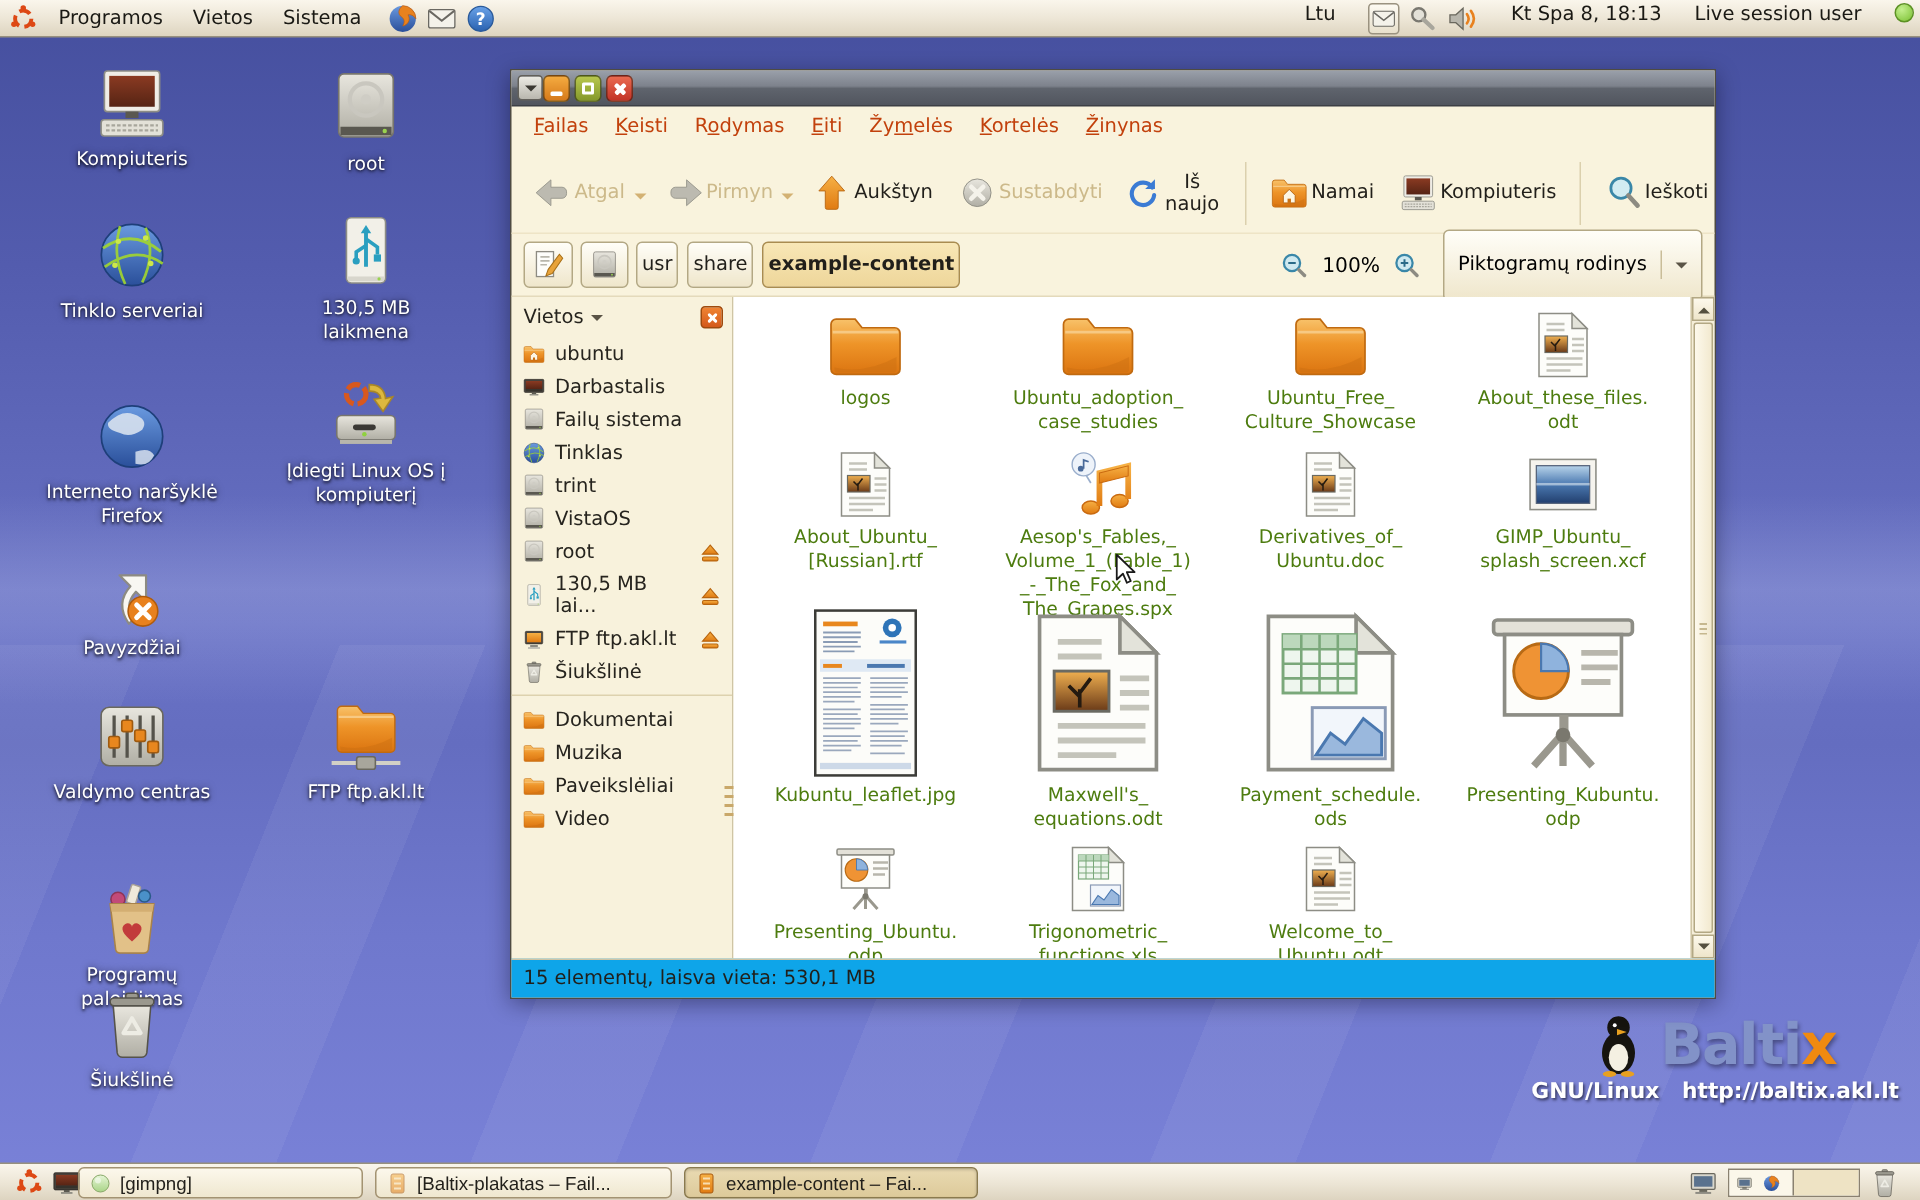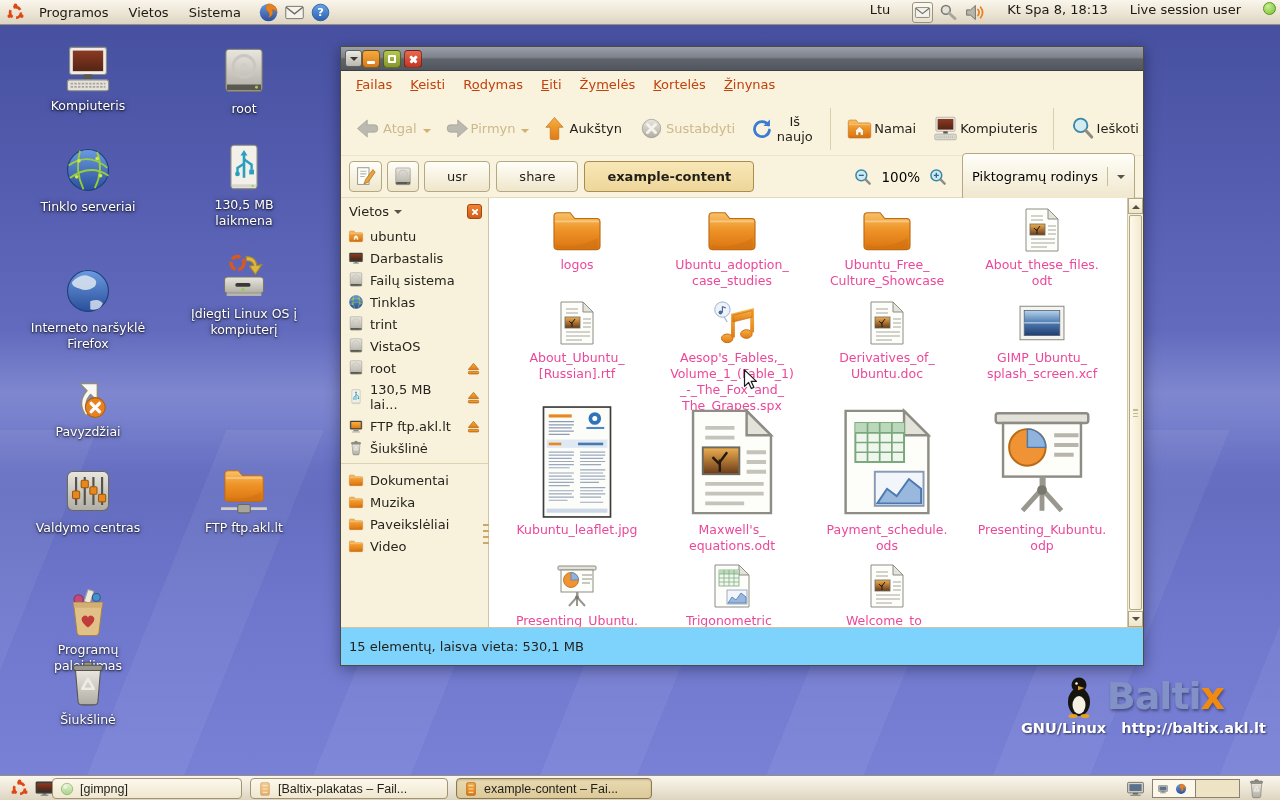--- a/index.html
+++ b/index.html
@@ -94,21 +94,21 @@
   .t-ic { width:27px; height:27px; }
   .t-ic svg { width:100%; height:100%; display:block; }
   .chev { width:0; height:0; border:4px solid transparent; border-top-color:#d3b173; margin:10px 4px 0 -2px; }
   .tsep { width:1px; height:42px; background:#dbd0ad; margin:2px 7px 0; }
 
   .locbar { height:42px; flex:none; display:flex; align-items:center; gap:5px; padding:0 8px; border-bottom:1px solid #e4dabb; }
   .loc-btn, .crumb { height:31px; border:1px solid #b3a884; border-radius:4px;
     background:linear-gradient(#fffef8,#efe6cb); font-size:13px; color:#211f1a; font-family:inherit;
     display:flex; align-items:center; }
   .loc-btn { width:33px; justify-content:center; }
-  .crumb { padding:0 22px; }
+  .crumb { padding:0 3px; }
   .crumb.icon-only { padding:0 5px; }
   .crumbs { display:flex; gap:6px; }
   .crumb.active { background:linear-gradient(#f8e7b6,#eed69a); border-color:#a98c50; font-weight:bold; }
   .loc-right { margin-left:auto; display:flex; align-items:center; gap:8px; }
   .z-ic { width:20px; height:20px; }
   .z-ic svg { width:100%; height:100%; display:block; }
   .z-val { font-size:13.5px; }
   .viewsel { height:48px; border:1px solid #b3a884; border-radius:4px; background:linear-gradient(#fffef8,#efe6cb);
     display:flex; align-items:center; gap:9px; padding:0 9px; font-size:13px; margin-left:6px;justify-content:center; }
   .vs-div { width:1px; height:19px; background:#c9bd99; }
@@ -135,34 +135,34 @@
     background:repeating-linear-gradient(180deg,#c9a86a 0 2px,transparent 2px 6px); }
 
   .filepane { flex:1; position:relative; background:#fff; overflow:hidden; }
   .files { position:absolute; top:0; left:0; right:16px; bottom:0; }
   .fitem { position:absolute; width:150px; display:flex; flex-direction:column; align-items:center; }
   .c0 { left:13px; } .c1 { left:168px; } .c2 { left:323px;justify-content:space-between; } .c3 { left:478px; }
   .r0 { top:9px; } .r1 { top:102px; } .r2 { top:208px; } .r3 { top:365px; }
   .fi-icon { height:46px; width:100%; display:flex; align-items:flex-end; justify-content:center; }
   .fi-icon svg { width:100%; height:100%; display:block; }
   .r2 .fi-icon { height:112px; }
-  .fi-label { font-size:12.5px; line-height:1.28; color:#ec4899; white-space:pre-line; text-align:center; margin-top:4px; }
+  .fi-label { font-size:12.5px; line-height:1.28; color:#4d7c0f; white-space:pre-line; text-align:center; margin-top:4px; }
 
   .vscroll { position:absolute; top:0; right:0; bottom:0; width:16px; background:#f5eed8; border-left:1px solid #cfc5a5; }
   .vs-btn { position:absolute; left:0; right:0; height:16px; background:linear-gradient(#fdf9ec,#eee5ca);
     border:1px solid #b3a884; display:grid; place-items:center; }
   .vs-btn.up { top:0; } .vs-btn.down { bottom:0; }
   .arr-up { width:0; height:0; border:4px solid transparent; border-bottom-color:#55503f; margin-bottom:3px; }
   .arr-dn { width:0; height:0; border:4px solid transparent; border-top-color:#55503f; margin-top:3px; }
   .vs-thumb { position:absolute; left:1px; right:1px; top:17px; bottom:17px;
     background:linear-gradient(90deg,#fdf9ec,#f2e9cf); border:1px solid #b3a884; border-radius:2px; }
   .vs-thumb::after { content:""; position:absolute; left:3px; right:3px; top:50%; height:8px; margin-top:-4px;
     background:repeating-linear-gradient(180deg,#c6b88f 0 1.5px,transparent 1.5px 3.5px); }
 
-  .statusbar { height:38px; flex:none; border-top:1px solid #cfc5a5; background:#7dd3fc;
+  .statusbar { height:26px; flex:none; border-top:1px solid #cfc5a5; background:#0ea5e9;
     display:flex; align-items:center; padding:0 8px; font-size:13px; color:#211f1a; }
 
   .cursor-overlay { position:absolute; left:250px; top:170px; width:22px; height:22px; z-index:30; pointer-events:none; }
 </style>
 </head>
 <body>
 
 <svg width="0" height="0" style="position:absolute" aria-hidden="true">
   <defs>
     <linearGradient id="gOr" x1="0" y1="0" x2="0" y2="1">

